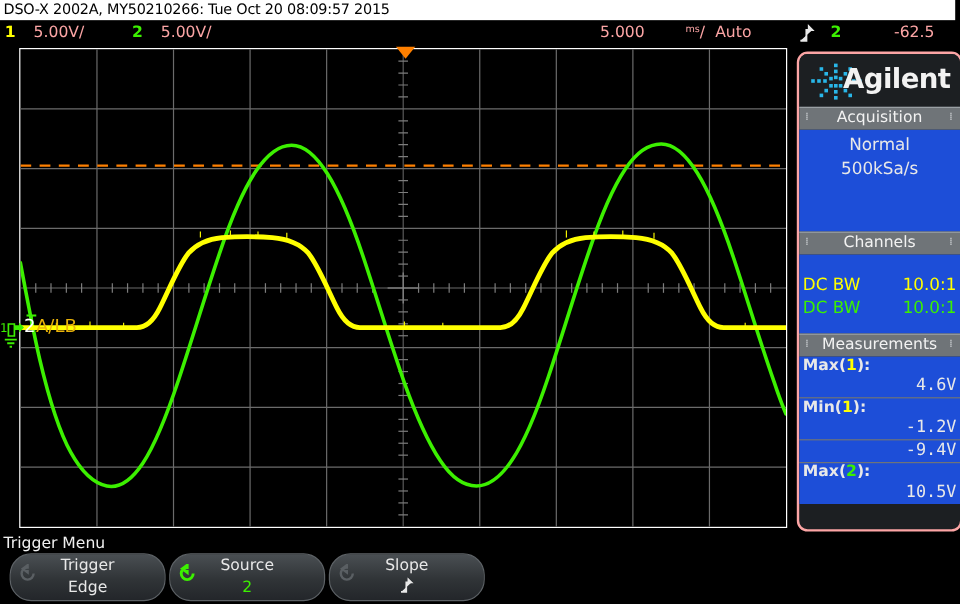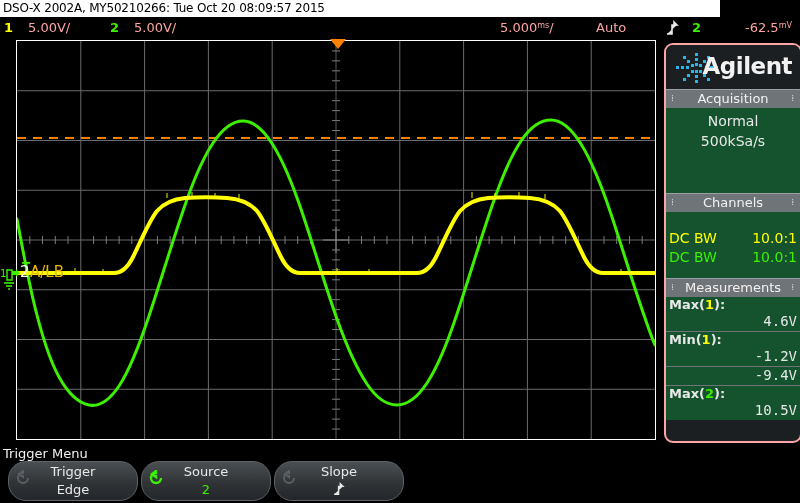--- a/index.html
+++ b/index.html
@@ -3,35 +3,35 @@
 <meta charset="utf-8">
 <style>
   html,body{margin:0;padding:0;background:#000;}
   body{
     width:800px;height:503px;overflow:hidden;position:relative;
     font-family:"DejaVu Sans","Liberation Sans",sans-serif;
     color:#fff;-webkit-font-smoothing:none;
   }
   
   #idbar{
-    position:absolute;left:0;top:0;width:720px;height:17px;
+    position:absolute;left:0;top:0;width:796px;height:17px;
     background:#fff;color:#000;font-size:12px;line-height:17px;
     padding-left:3px;box-sizing:border-box;white-space:nowrap;
     letter-spacing:-0.2px;
   }
   
   #setbar{
     position:absolute;left:0;top:17px;width:800px;height:22px;
     background:#000;font-size:13px;line-height:22px;white-space:nowrap;
   }
   #setbar .cell{position:absolute;top:0;height:22px;}
   .chnum1{color:#ffff00;font-weight:bold;}
   .chnum2{color:#3cf000;font-weight:bold;}
   .wht{color:#fca5a5;}
-  .sup{font-size:8px;vertical-align:4px;line-height:8px;}
+  .sup{font-size:8px;vertical-align:4px;line-height:8px;margin-left:34px;}
   
   #plotwrap{
     position:absolute;left:0;top:39px;width:658px;height:404px;
     background:#000;
   }
   #grid{
     position:absolute;left:16px;top:1px;width:640px;height:400px;
     background:#000;border:1px solid #ffffff;box-sizing:border-box;
   }
   #grid svg{display:block;}
@@ -57,21 +57,21 @@
     position:absolute;right:8px;top:8px;font-size:23px;line-height:26px;
     font-weight:bold;color:#f2f2f2;letter-spacing:-0.5px;
   }
   #logomark{position:absolute;left:8px;top:6px;width:46px;height:34px;}
   .secthead{
     height:18px;background:#6f7478;color:#f2f2f2;font-size:13px;line-height:18px;
     text-align:center;position:relative;border-top:1px solid #9aa0a4;
   }
   .secthead .dots{position:absolute;top:4px;font-size:9px;line-height:9px;color:#cfd3d6;letter-spacing:1px;}
   .secthead .dl{left:5px;} .secthead .dr{right:5px;}
-  .sectbody{background:#14532d;color:#e8e8e8;font-size:14px;text-align:center;}
+  .sectbody{background:#1d4ed8;color:#e8e8e8;font-size:14px;text-align:center;}
   .sectbody .ln{line-height:20px;}
   .chrow{
     display:flex;justify-content:space-between;font-size:14px;line-height:19px;
     padding:0 3px;box-sizing:border-box;
   }
   .c1{color:#ffff00;} .c2{color:#3cf000;}
   .mrow{border-bottom:1px solid #6f7478;padding:0 3px 1px 3px;box-sizing:border-box;}
   .mlabel{font-size:13px;line-height:16px;color:#e8e8e8;text-align:left;font-weight:bold;}
   .mval{font-size:14px;line-height:17px;color:#e8e8e8;text-align:right;font-family:"DejaVu Sans Mono","Liberation Mono",monospace;}
   

